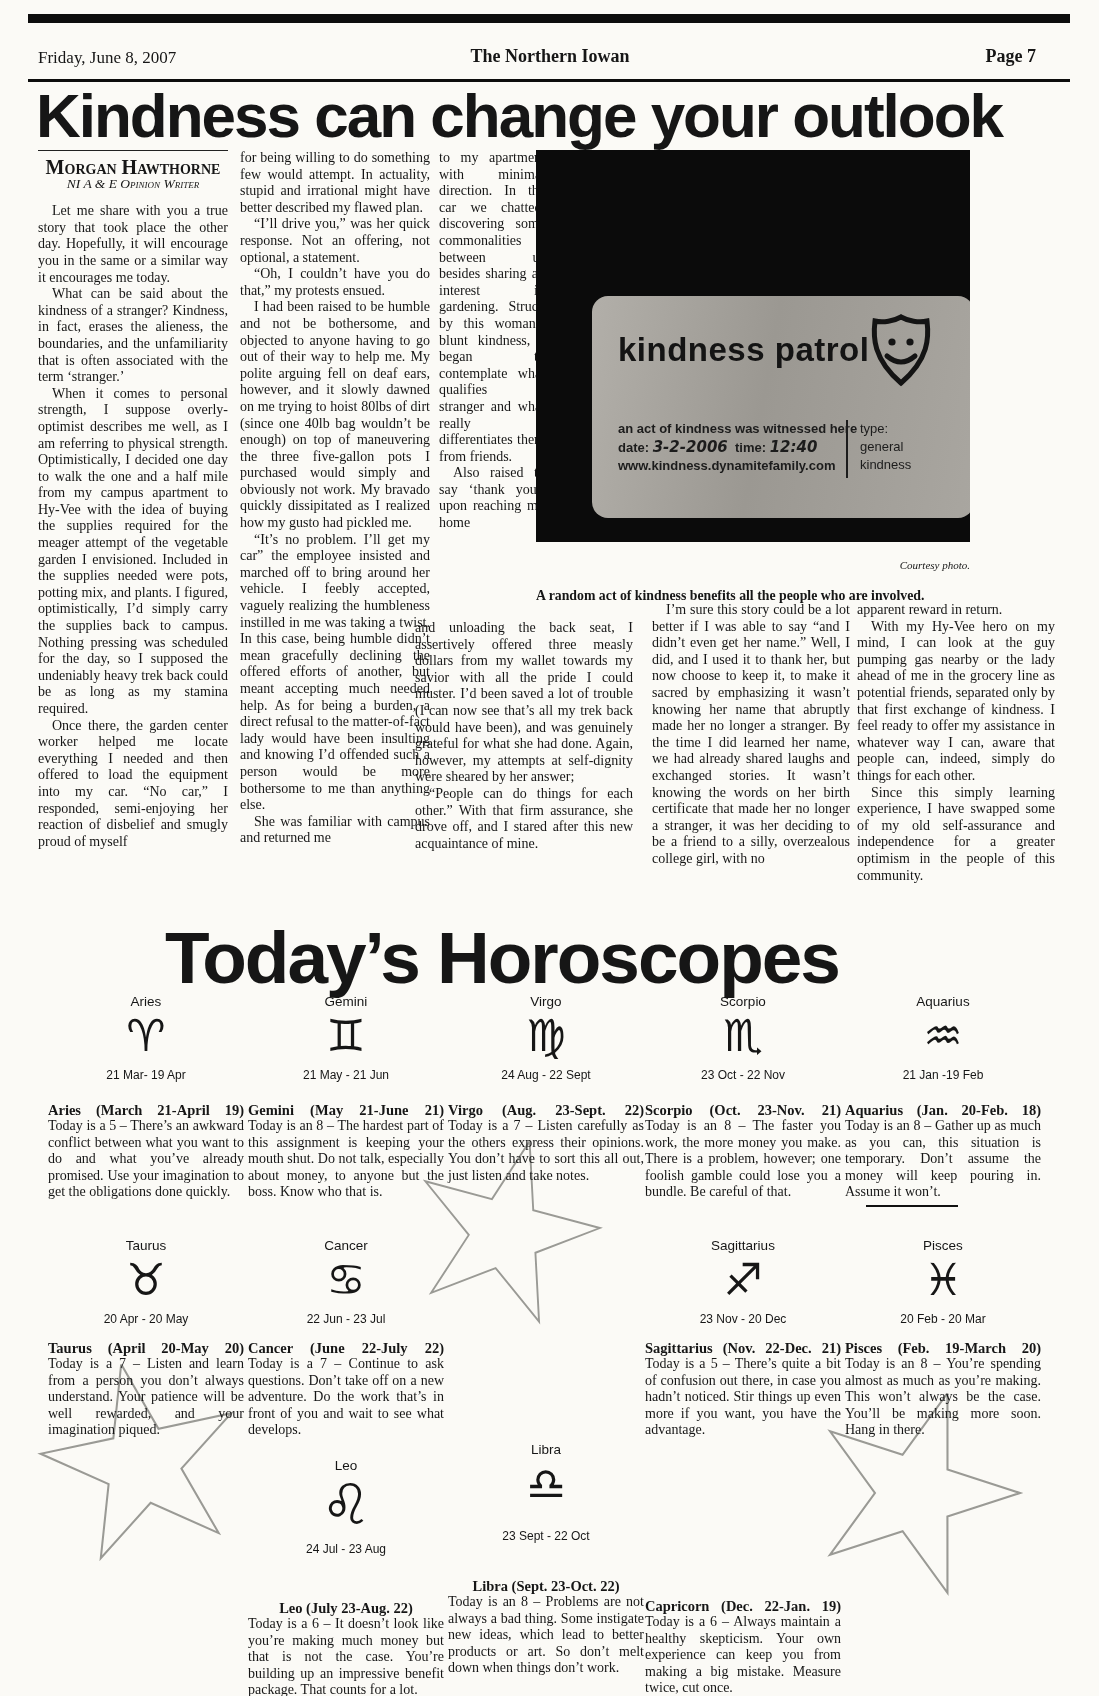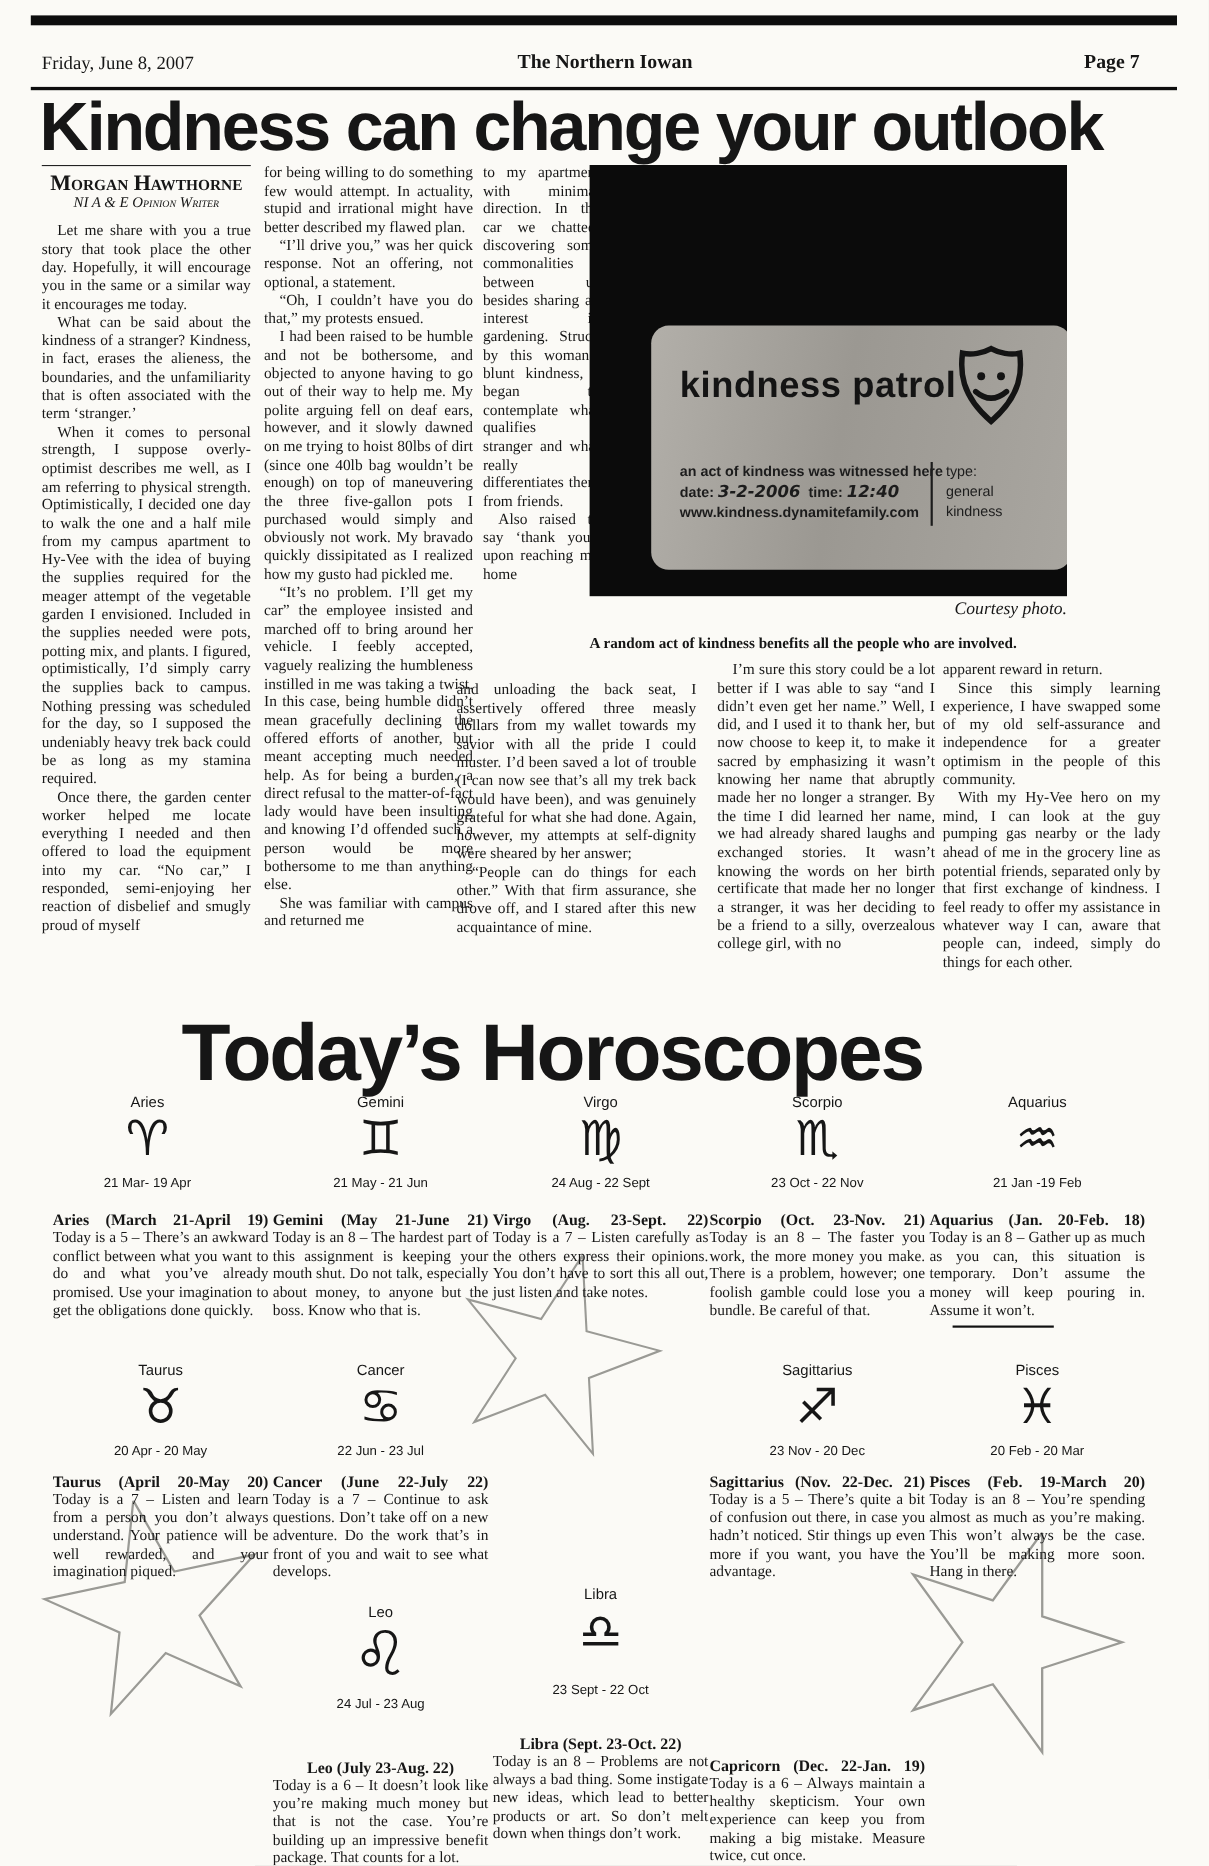--- a/index.html
+++ b/index.html
@@ -34,21 +34,21 @@
   .photo{position:relative;width:434px;height:392px;background:#0b0b0b;overflow:hidden;}
   .kp-card{position:absolute;left:56px;top:146px;width:382px;height:222px;border-radius:16px;
            background:linear-gradient(100deg,#b2afa9,#9b9892 45%,#a9a6a0);color:#1c1c1c;
            font-family:"Liberation Sans",sans-serif;}
   .kp-title{position:absolute;left:26px;top:46px;font-size:33px;font-weight:bold;letter-spacing:.5px;color:#141414;}
   .kp-badge{position:absolute;right:40px;top:16px;}
   .kp-lines{position:absolute;left:26px;top:124px;font-size:13px;font-weight:bold;line-height:18px;white-space:nowrap;}
   .kp-hand{font-family:"DejaVu Sans",sans-serif;font-style:italic;font-size:15px;}
   .kp-divider{position:absolute;left:254px;top:124px;width:2px;height:58px;background:#1c1c1c;}
   .kp-type{position:absolute;left:268px;top:124px;font-size:13px;font-weight:normal;line-height:18px;}
-  .photo-credit{text-align:right;font-style:italic;font-size:16px;margin-top:4px;}
+  .photo-credit{text-align:right;font-style:italic;font-size:11px;margin-top:15px;}
   .photo-caption{font-weight:bold;font-size:13.8px;margin-top:14px;white-space:nowrap;}
   
   #horo{position:absolute;left:30px;top:910px;width:1040px;height:786px;}
   .horo-title{position:absolute;left:-48px;top:6px;width:100%;text-align:center;
               font-family:"Liberation Sans",sans-serif;font-weight:bold;font-size:73px;letter-spacing:-2px;}
   .sign-head{position:absolute;width:196px;text-align:center;font-family:"Liberation Sans",sans-serif;z-index:2;}
   .sign-label{font-size:13.5px;}
   .sign-glyph{font-size:44px;line-height:54px;font-family:"DejaVu Sans",sans-serif;}
   .glyph-lg{font-size:56px;line-height:64px;}
   .sign-dates{font-size:12px;margin-top:5px;}
@@ -137,40 +137,40 @@
       <p class="ni">and unloading the back seat, I assertively offered three measly dollars from my wallet towards my savior with all the pride I could muster. I’d been saved a lot of trouble (I can now see that’s all my trek back would have been), and was genuinely grateful for what she had done. Again, however, my attempts at self-dignity were sheared by her answer;</p>
       <p>“People can do things for each other.” With that firm assurance, she drove off, and I stared after this new acquaintance of mine.</p>
     </div>
 
     <div class="acol" id="col4">
       <p>I’m sure this story could be a lot better if I was able to say “and I didn’t even get her name.” Well, I did, and I used it to thank her, but now choose to keep it, to make it sacred by emphasizing it wasn’t knowing her name that abruptly made her no longer a stranger. By the time I did learned her name, we had already shared laughs and exchanged stories. It wasn’t knowing the words on her birth certificate that made her no longer a stranger, it was her deciding to be a friend to a silly, overzealous college girl, with no</p>
     </div>
 
     <div class="acol" id="col5">
       <p class="ni">apparent reward in return.</p>
+      <p>With my Hy-Vee hero on my mind, I can look at the guy pumping gas nearby or the lady ahead of me in the grocery line as potential friends, separated only by that first exchange of kindness. I feel ready to offer my assistance in whatever way I can, aware that people can, indeed, simply do things for each other.</p>
       <p>Since this simply learning experience, I have swapped some of my old self-assurance and independence for a greater optimism in the people of this community.</p>
-      <p>With my Hy-Vee hero on my mind, I can look at the guy pumping gas nearby or the lady ahead of me in the grocery line as potential friends, separated only by that first exchange of kindness. I feel ready to offer my assistance in whatever way I can, aware that people can, indeed, simply do things for each other.</p>
     </div>
   </div>
 
   <div id="horo">
 
     <svg class="star" style="left:380px;top:228px;transform:rotate(15deg);" width="190" height="190" viewBox="0 0 200 200">
       <polygon points="100,0 122.5,69.1 195.1,69.1 136.3,111.8 158.8,180.9 100,138.2 41.2,180.9 63.7,111.8 4.9,69.1 77.5,69.1" fill="none" stroke="#9a9a95" stroke-width="2"></polygon>
     </svg>
     <svg class="star" style="left:10px;top:452px;transform:rotate(-12deg);" width="205" height="205" viewBox="0 0 200 200">
       <polygon points="100,0 122.5,69.1 195.1,69.1 136.3,111.8 158.8,180.9 100,138.2 41.2,180.9 63.7,111.8 4.9,69.1 77.5,69.1" fill="none" stroke="#9a9a95" stroke-width="2"></polygon>
     </svg>
     <svg class="star" style="left:780px;top:478px;transform:rotate(18deg);" width="210" height="210" viewBox="0 0 200 200">
       <polygon points="100,0 122.5,69.1 195.1,69.1 136.3,111.8 158.8,180.9 100,138.2 41.2,180.9 63.7,111.8 4.9,69.1 77.5,69.1" fill="none" stroke="#9a9a95" stroke-width="2"></polygon>
     </svg>
 
     <div class="horo-title">Today’s Horoscopes</div>
 
-    <div class="sign-head" style="left:6px;top:84px;">
+    <div class="sign-head" style="left:18px;top:84px;">
       <div class="sign-label">Aries</div>
       <div class="sign-glyph">♈</div>
       <div class="sign-dates">21 Mar- 19 Apr</div>
     </div>
     <div class="sign-head" style="left:218px;top:84px;">
       <div class="sign-label">Gemini</div>
       <div class="sign-glyph">♊</div>
       <div class="sign-dates">21 May - 21 Jun</div>
     </div>
     <div class="sign-head" style="left:418px;top:84px;">

